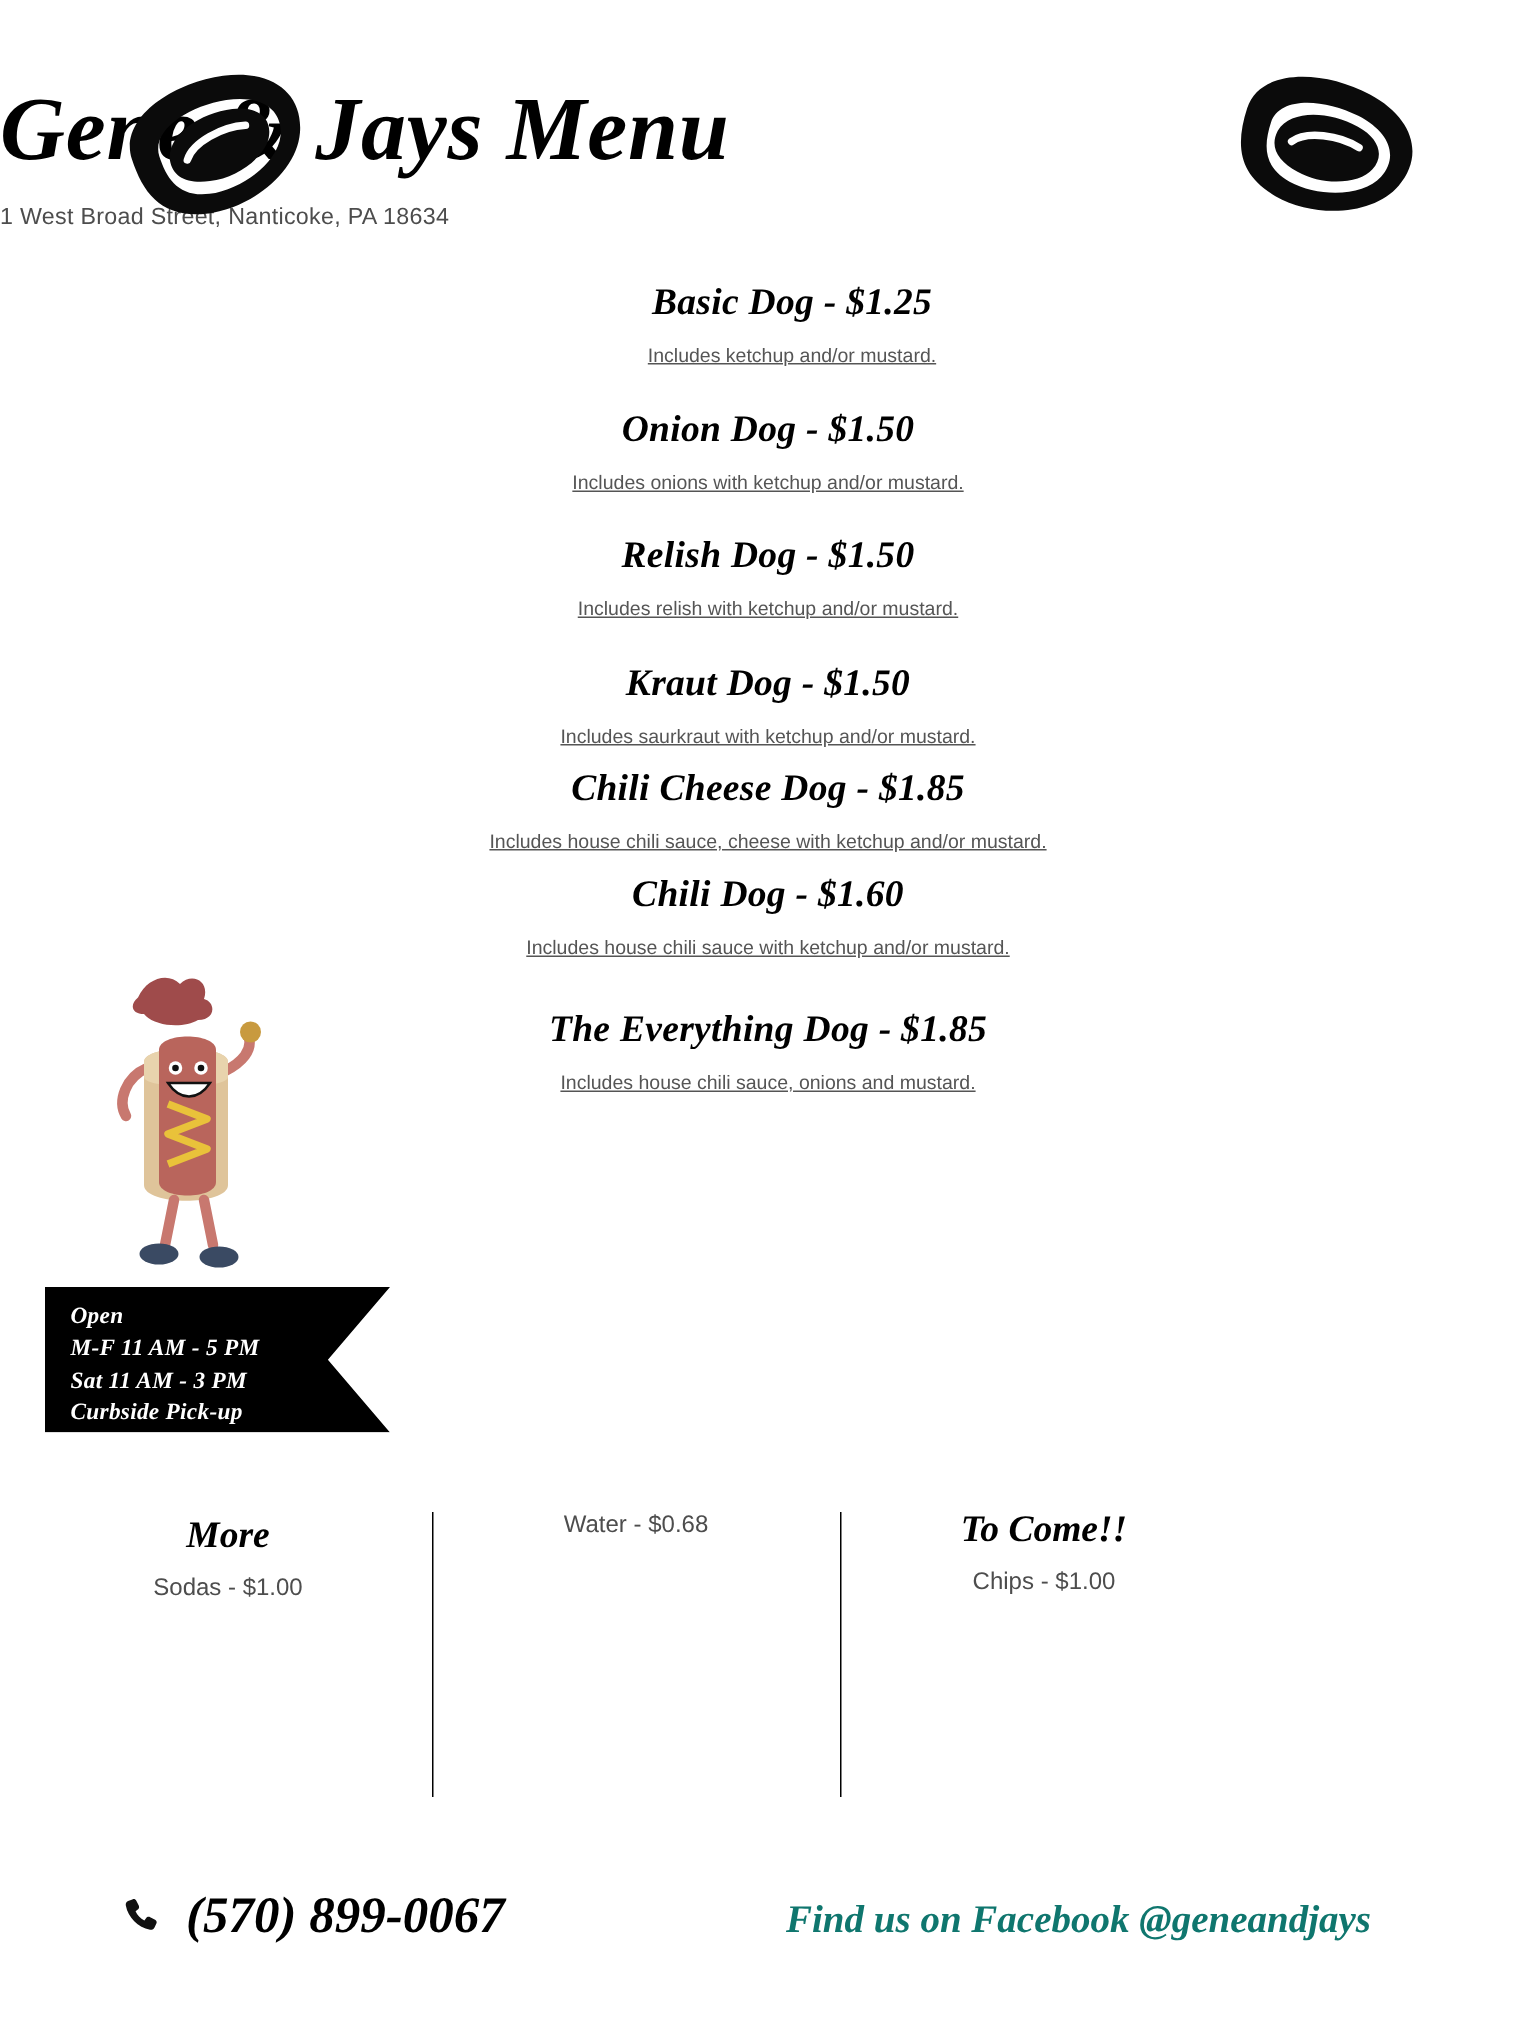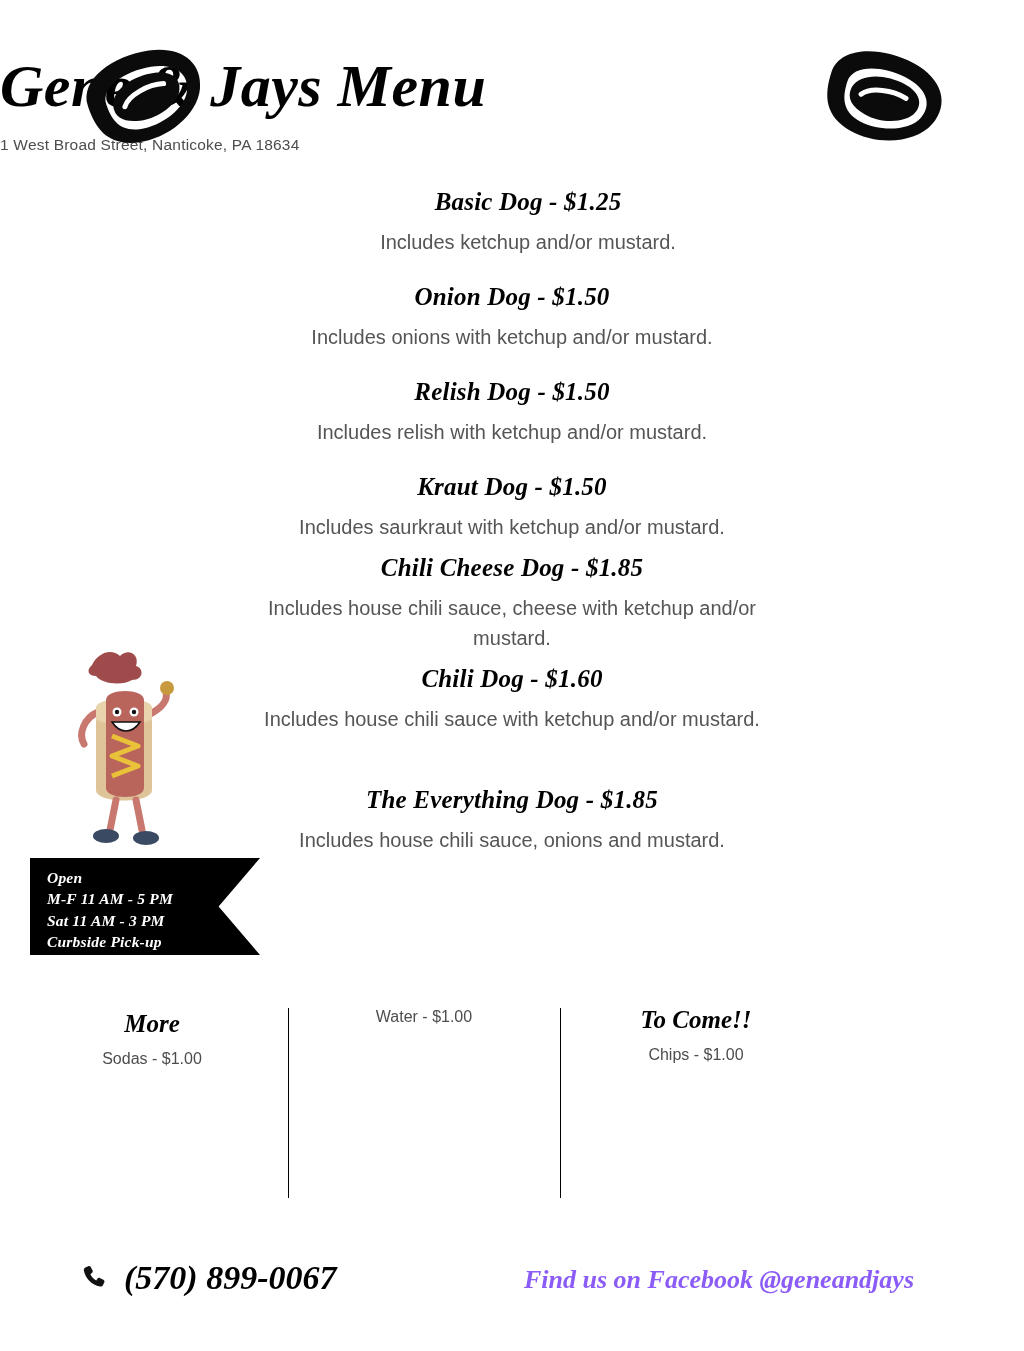--- a/index.html
+++ b/index.html
@@ -59,31 +59,32 @@
     font-family: "Liberation Serif", serif;
     font-style: italic;
     font-weight: bold;
     font-size: 25px;
     color: #000;
     margin: 0 0 11px 0;
     letter-spacing: 0.2px;
   }
   .item-desc {
     font-family: "Liberation Sans", sans-serif;
-    font-size: 20px;
+    font-size: 13px;
     color: #555;
     line-height: 1.5;
     margin: 0 auto;
     max-width: 520px;
+    text-decoration: underline;
   }
   .item.sp1 { margin-bottom: 26px; margin-left: 32px; }
   .item.sp2 { margin-bottom: 26px; }
   .item.sp3 { margin-bottom: 12px; }
   .item.sp4 { margin-bottom: 12px; }
-  .item.sp5 { margin-bottom: 52px; }
+  .item.sp5 { margin-bottom: 32px; }
 
   
   .mascot {
     position: absolute;
     left: 62px;
     top: 640px;
     width: 130px;
     height: 215px;
   }
 
@@ -169,21 +170,21 @@
     color: #000;
   }
   .facebook {
     position: absolute;
     left: 524px;
     bottom: 2px;
     font-family: "Liberation Serif", serif;
     font-style: italic;
     font-weight: bold;
     font-size: 26px;
-    color: #8b5cf6;
+    color: #0f766e;
   }
 </style>
 </head>
 <body>
 
 <div class="header">
 
   <svg class="dog-deco dog-left" width="150" height="140" viewBox="0 0 150 140">
     <g transform="rotate(-18 75 70)">
       <path d="M20,48 C20,20 60,8 95,14 C128,20 142,42 132,66 C122,90 86,104 56,98 C28,92 20,74 20,48 Z
@@ -280,21 +281,21 @@
   <div>Sat  11 AM - 3 PM</div>
   <div>Curbside Pick-up</div>
 </div>
 
 <div class="columns">
   <div class="col c1">
     <div class="col-title">More</div>
     <div class="col-item">Sodas - $1.00</div>
   </div>
   <div class="col c2">
-    <div class="col-item">Water - $1.00</div>
+    <div class="col-item">Water - $0.68</div>
   </div>
   <div class="col c3">
     <div class="col-title">To Come!!</div>
     <div class="col-item">Chips - $1.00</div>
   </div>
 </div>
 
 <div class="footer">
   <div class="phone">
     <svg width="30" height="30" viewBox="0 0 24 24">

